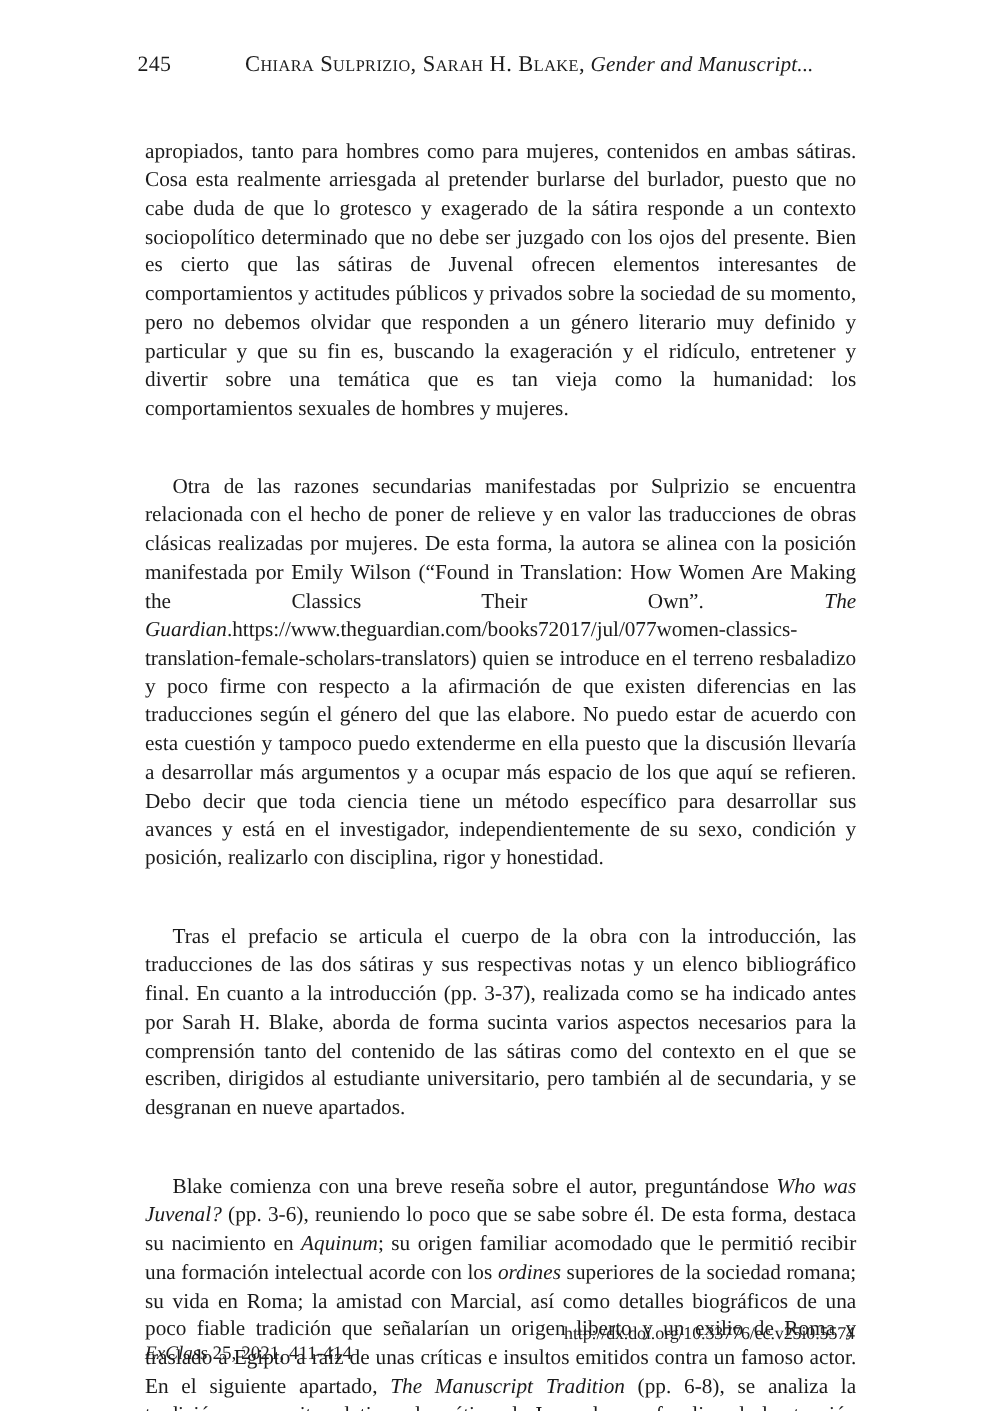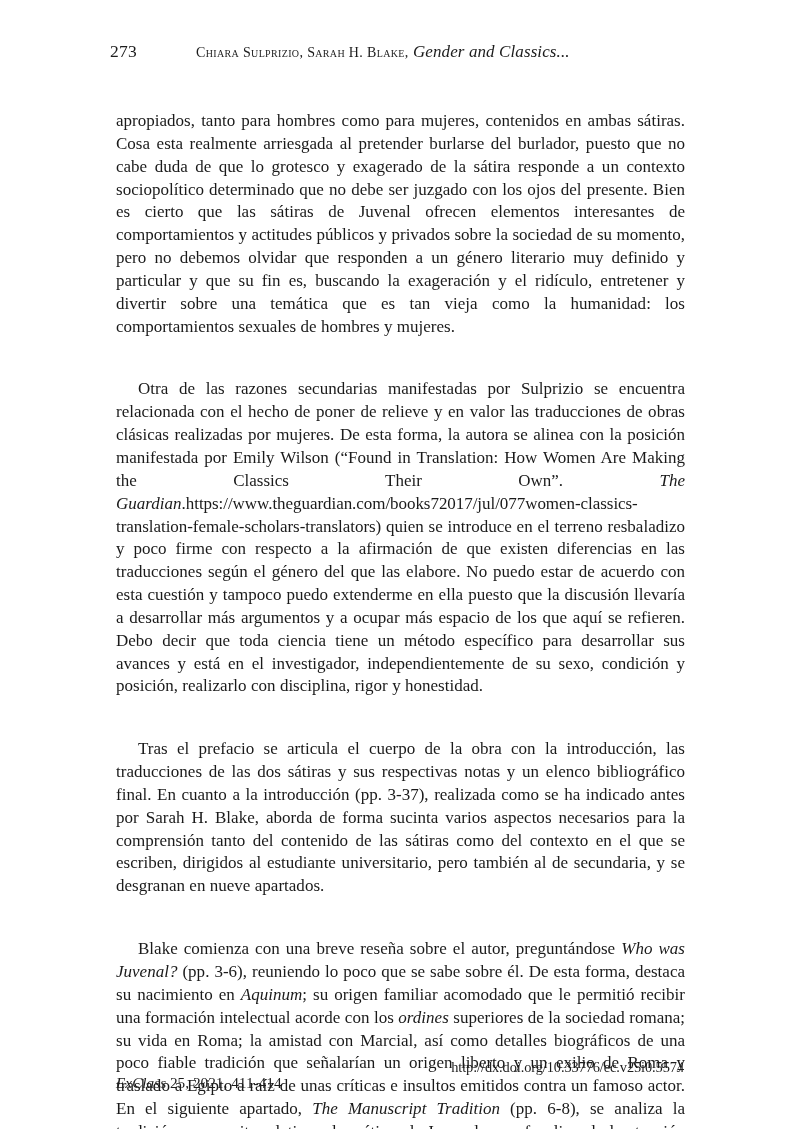--- a/index.html
+++ b/index.html
@@ -39,21 +39,21 @@
     font-size: 17.5px;
     letter-spacing: 0.2px;
   }
   .head-title {
     flex: 1 1 auto;
     white-space: nowrap;
     letter-spacing: 0.1px;
   }
   .sc {
     font-variant: small-caps;
-    font-size: 14px;
+    font-size: 18px;
     letter-spacing: 0.35px;
   }
   .head-work {
     font-style: italic;
     letter-spacing: 0.1px;
   }
 
   
   .column {
     position: absolute;
@@ -110,22 +110,22 @@
     font-size: 14.4px;
     letter-spacing: -0.1px;
   }
 </style>
 </head>
 <body>
 
 <div class="page">
 
   <div class="running-head">
-    <span class="folio">273</span>
-    <span class="head-title"><span class="sc">Chiara Sulprizio, Sarah H. Blake,</span> <span class="head-work">Gender and Classics...</span></span>
+    <span class="folio">245</span>
+    <span class="head-title"><span class="sc">Chiara Sulprizio, Sarah H. Blake,</span> <span class="head-work">Gender and Manuscript...</span></span>
   </div>
 
   <div class="column">
       <p class="para"><span>apropiados, tanto para hombres como para mujeres, contenidos en ambas sátiras. Cosa esta realmente arriesgada al pretender burlarse del burlador, puesto que no cabe duda de que lo grotesco y exagerado de la sátira responde a un contexto sociopolítico determinado que no debe ser juzgado con los ojos del presente. Bien es cierto que las sátiras de Juvenal ofrecen elementos interesantes de comportamientos y actitudes públicos y privados sobre la sociedad de su momento, pero no debemos olvidar que responden a un género literario muy definido y particular y que su fin es, buscando la exageración y el ridículo, entretener y divertir sobre una temática que es tan vieja como la humanidad: los comportamientos sexuales de hombres y mujeres.</span></p>
       <p class="para"><span>Otra de las razones secundarias manifestadas por Sulprizio se encuentra relacionada con el hecho de poner de relieve y en valor las traducciones de obras clásicas realizadas por mujeres. De esta forma, la autora se alinea con la posición manifestada por Emily Wilson (“Found in Translation: How Women Are Making the Classics Their Own”. </span><span class="it">The Guardian</span><span class="url">.https://www.theguardian.com/books72017/jul/077women-classics-translation-female-scholars-translators)</span><span> quien se introduce en el terreno resbaladizo y poco firme con respecto a la afirmación de que existen diferencias en las traducciones según el género del que las elabore. No puedo estar de acuerdo con esta cuestión y tampoco puedo extenderme en ella puesto que la discusión llevaría a desarrollar más argumentos y a ocupar más espacio de los que aquí se refieren. Debo decir que toda ciencia tiene un método específico para desarrollar sus avances y está en el investigador, independientemente de su sexo, condición y posición, realizarlo con disciplina, rigor y honestidad.</span></p>
       <p class="para"><span>Tras el prefacio se articula el cuerpo de la obra con la introducción, las traducciones de las dos sátiras y sus respectivas notas y un elenco bibliográfico final. En cuanto a la introducción (pp. 3-37), realizada como se ha indicado antes por Sarah H. Blake, aborda de forma sucinta varios aspectos necesarios para la comprensión tanto del contenido de las sátiras como del contexto en el que se escriben, dirigidos al estudiante universitario, pero también al de secundaria, y se desgranan en nueve apartados.</span></p>
       <p class="para"><span>Blake comienza con una breve reseña sobre el autor, preguntándose </span><span class="it">Who was Juvenal?</span><span> (pp. 3-6), reuniendo lo poco que se sabe sobre él. De esta forma, destaca su nacimiento en </span><span class="it">Aquinum</span><span>; su origen familiar acomodado que le permitió recibir una formación intelectual acorde con los </span><span class="it">ordines</span><span> superiores de la sociedad romana; su vida en Roma; la amistad con Marcial, así como detalles biográficos de una poco fiable tradición que señalarían un origen liberto y un exilio de Roma y traslado a Egipto a raíz de unas críticas e insultos emitidos contra un famoso actor. En el siguiente apartado, </span><span class="it">The Manuscript Tradition</span><span> (pp. 6-8), se analiza la tradición manuscrita relativa a las sátiras de Juvenal, pero focalizando la atención en la conservación de la totalidad o de partes de la VI, aludiendo, por ejemplo, a las dificultades en atribuir la autoría a Juvenal del conocido como “fragmento de Oxford”, descubierto en 1899 en</span></p>
     </div>
 
   <div class="footer">

